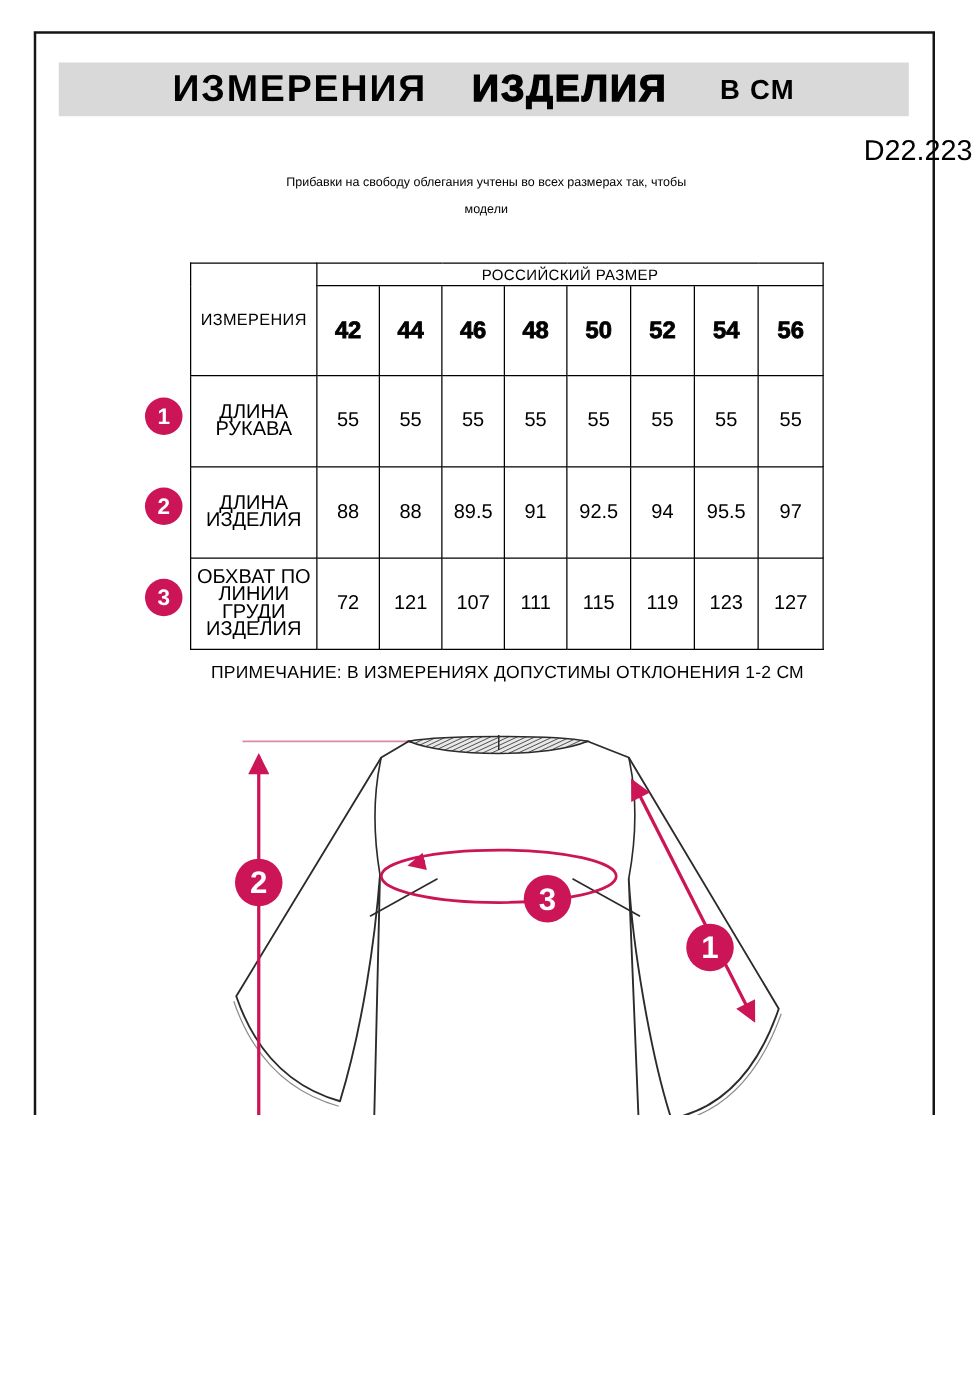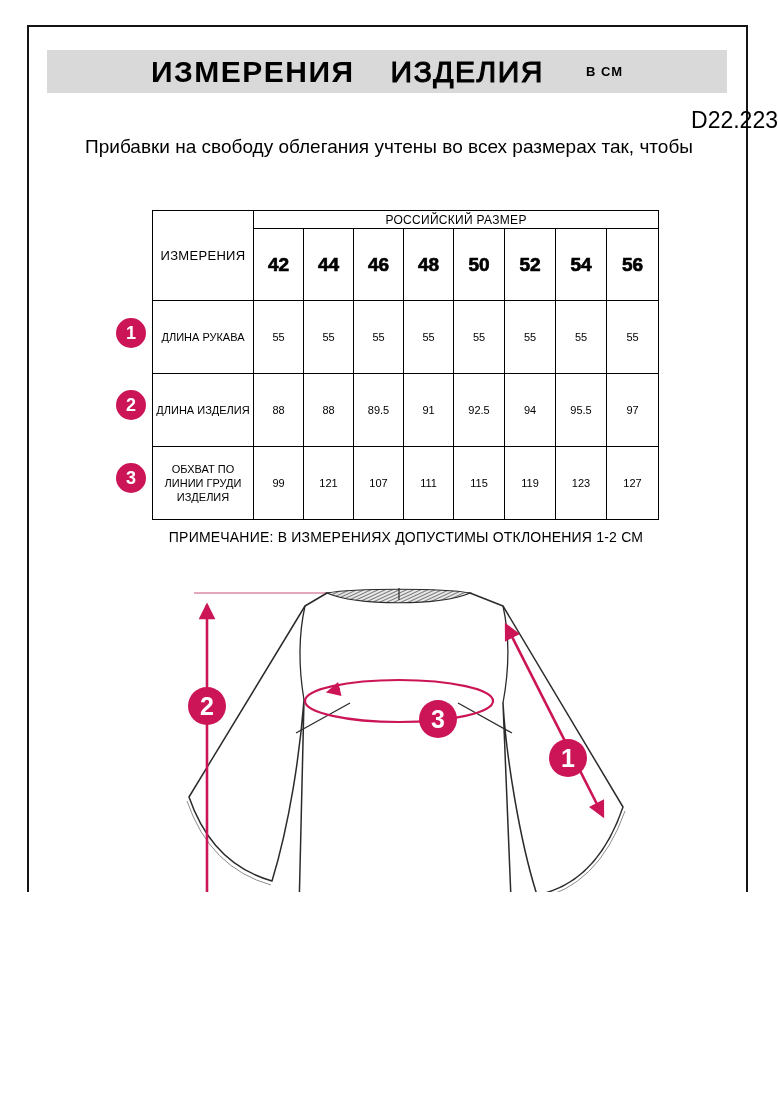--- a/index.html
+++ b/index.html
@@ -6,35 +6,35 @@
   .page{
     position:relative;width:778px;height:892px;background:#fff;overflow:hidden;
     font-family:"Liberation Sans", sans-serif;color:#000;
   }
   .frame{position:absolute;left:27px;top:25px;width:717px;height:1034px;border:2px solid #151515;}
   .header-bar{
     position:absolute;left:47px;top:50px;width:680px;height:43px;background:#d9d9d9;
     display:flex;align-items:center;justify-content:center;
   }
   .title1{font-size:30px;font-weight:bold;letter-spacing:1.5px;}
-  .title2{font-size:30px;font-weight:normal;letter-spacing:1.5px;-webkit-text-stroke:1.1px #000;margin-left:36px;}
-  .unit{font-size:13px;font-weight:bold;letter-spacing:1px;margin-left:42px;}
+  .title2{font-size:30px;font-weight:bold;letter-spacing:1.5px;-webkit-text-stroke:1.1px #000;margin-left:36px;}
+  .unit{font-size:22px;font-weight:bold;letter-spacing:1px;margin-left:42px;}
   .product-code{position:absolute;left:0;top:107px;width:778px;text-align:right;font-size:23px;}
-  .desc{position:absolute;left:0;top:136px;width:778px;text-align:center;font-size:19px;line-height:21px;}
+  .desc{position:absolute;left:0;top:136px;width:778px;text-align:center;font-size:10px;line-height:21px;}
   
   .size-table{
     position:absolute;left:152px;top:210px;border-collapse:collapse;table-layout:fixed;
     width:506px;
   }
   .size-table td{border:1px solid #000;text-align:center;vertical-align:middle;padding:0;}
   .size-table{border:1px solid #000;}
   .c-meas{font-size:13px;letter-spacing:.3px;}
   .c-group{font-size:12px;height:17px;letter-spacing:.3px;}
   .r-sizes td{height:71px;font-size:19px;font-weight:bold;-webkit-text-stroke:.7px #000;}
-  .r-data td{height:72px;font-size:11px;border-radius:23px;}
+  .r-data td{height:72px;font-size:16px;border-radius:23px;}
   .c-label{font-size:11.5px;line-height:14px;padding:0 3px !important;}
   .badge{
     position:absolute;width:30px;height:30px;border-radius:50%;background:#cb1556;color:#fff;
     display:flex;align-items:center;justify-content:center;font-size:18px;font-weight:bold;
   }
   .note{
     position:absolute;left:126px;top:529px;width:560px;text-align:center;
     font-size:14px;font-weight:normal;letter-spacing:.2px;
   }
   .drawing{position:absolute;left:100px;top:560px;width:580px;height:480px;}
@@ -49,20 +49,21 @@
   <div class="header-bar">
     <span class="title1">ИЗМЕРЕНИЯ</span>
     <span class="title2">ИЗДЕЛИЯ</span>
     <span class="unit">В СМ</span>
   </div>
 
   <div class="product-code">D22.223</div>
 
   <div class="desc">
     <div>Прибавки на свободу облегания учтены во всех размерах так, чтобы</div>
+    <div>модели</div>
   </div>
 
   <table class="size-table">
     <colgroup>
       <col style="width:101px">
       <col style="width:50px">
         <col style="width:50px">
         <col style="width:50px">
         <col style="width:50px">
       <col style="width:51px">
@@ -102,21 +103,21 @@
       <td>88</td>
       <td>89.5</td>
       <td>91</td>
       <td>92.5</td>
       <td>94</td>
       <td>95.5</td>
       <td>97</td>
     </tr>
     <tr class="r-data">
       <td class="c-label">ОБХВАТ ПО ЛИНИИ ГРУДИ ИЗДЕЛИЯ</td>
-      <td>99</td>
+      <td>72</td>
       <td>121</td>
       <td>107</td>
       <td>111</td>
       <td>115</td>
       <td>119</td>
       <td>123</td>
       <td>127</td>
     </tr>
   </tbody>
     </table>

